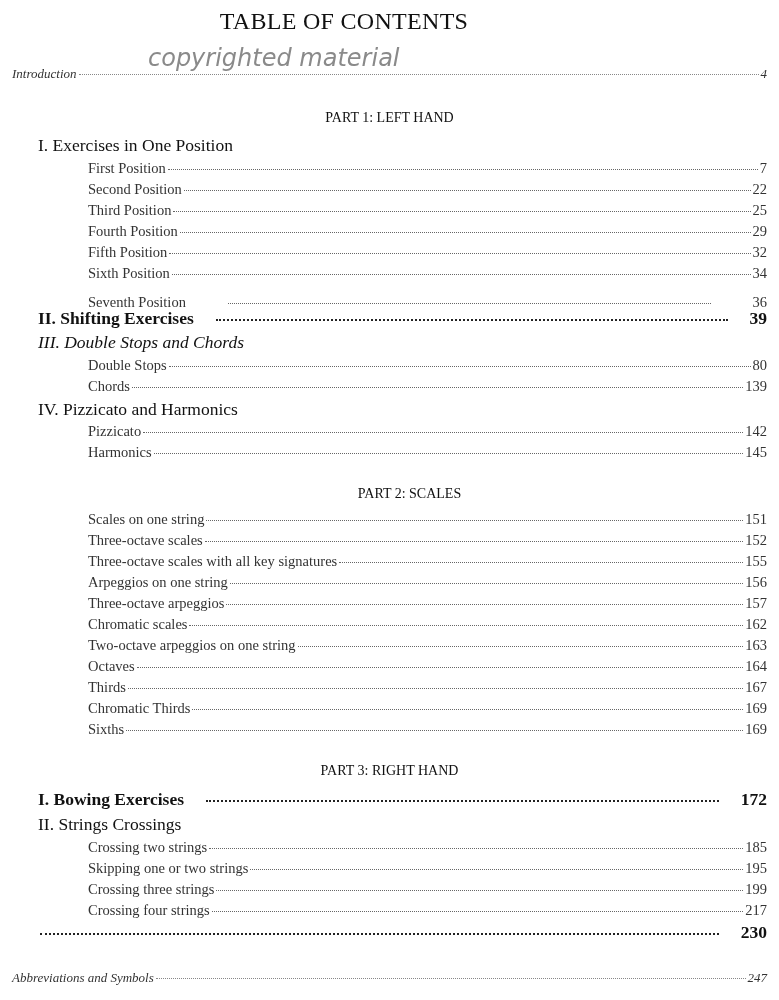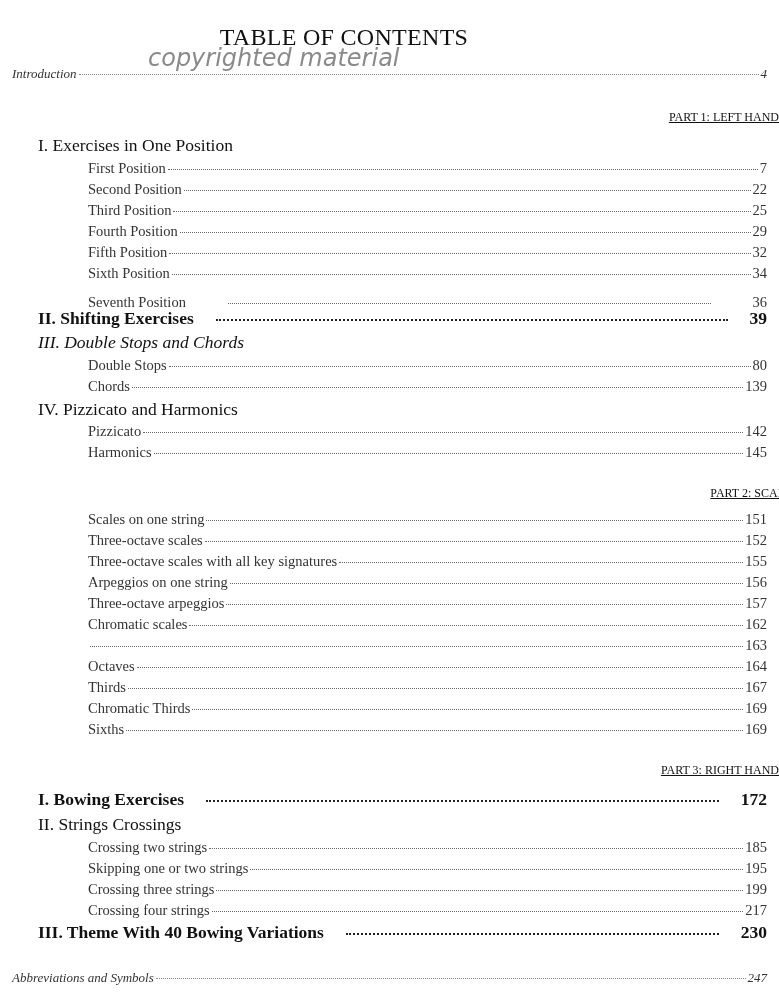--- a/index.html
+++ b/index.html
@@ -3,28 +3,28 @@
   <meta charset="utf-8">
   <style>
     html, body { margin: 0; padding: 0; background: #ffffff; }
     body {
       width: 779px; height: 1000px; position: relative; overflow: hidden;
       font-family: "Liberation Serif", "DejaVu Serif", serif; color: #1a1a1a;
     }
     .abs { position: absolute; }
     .title {
       left: 0; width: 688px; top: 8px; text-align: center;
-      font-size: 24px; letter-spacing: 0.3px; color: #111; margin-top: 16px;
+      font-size: 24px; letter-spacing: 0.3px; color: #111;
     }
     .watermark {
       left: 148px; top: 44px; font-family: "DejaVu Sans", sans-serif;
       font-style: italic; font-size: 24px; color: #8a8a8a; font-weight: normal;
     }
     .part {
-      left: 0; width: 779px; text-align: right; font-size: 12px; color: #111; text-decoration: underline;
+      left: 0; width: 779px; text-align: center; font-size: 14px; color: #111;
     }
     .row {
       position: absolute; display: flex; align-items: baseline; right: 12px;
     }
     .row .lbl { white-space: nowrap; }
     .row .dots {
       flex: 1; border-bottom: 1px dotted #666; margin: 0 2px; transform: translateY(-3px);
       min-width: 10px;
     }
     .row .pg { white-space: nowrap; text-align: right; }
@@ -146,20 +146,21 @@
     <span class="lbl">Three-octave arpeggios</span>
     <span class="dots"></span>
     <span class="pg">157</span>
   </div>
   <div class="row sub" style="top:616px;">
     <span class="lbl">Chromatic scales</span>
     <span class="dots"></span>
     <span class="pg">162</span>
   </div>
   <div class="row sub" style="top:637px;">
+    <span class="lbl">Two-octave arpeggios on one string</span>
     <span class="dots"></span>
     <span class="pg">163</span>
   </div>
   <div class="row sub" style="top:658px;">
     <span class="lbl">Octaves</span>
     <span class="dots"></span>
     <span class="pg">164</span>
   </div>
   <div class="row sub" style="top:679px;">
     <span class="lbl">Thirds</span>
@@ -201,21 +202,20 @@
     <span class="dots"></span>
     <span class="pg">199</span>
   </div>
   <div class="row sub" style="top:902px;">
     <span class="lbl">Crossing four strings</span>
     <span class="dots"></span>
     <span class="pg">217</span>
   </div>
 
   <div class="row sec bold" style="top:922px;">
-    <span class="lbl">III. Theme With 40 Bowing Variations</span>
     <span class="dots"></span>
     <span class="pg">230</span>
   </div>
 
   <div class="row front" style="top:970px;">
     <span class="lbl">Abbreviations and Symbols</span>
     <span class="dots"></span>
     <span class="pg">247</span>
   </div>
 

